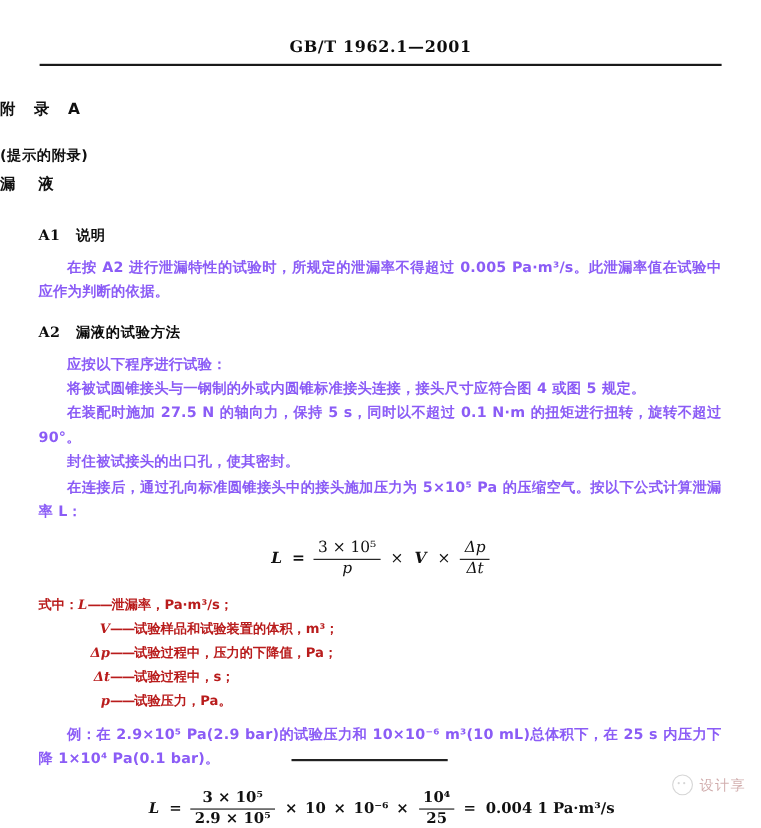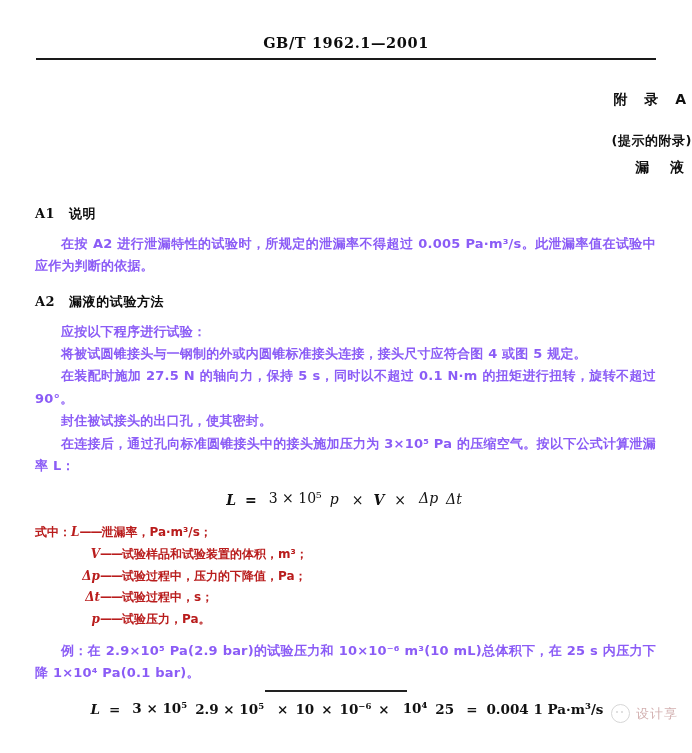--- a/index.html
+++ b/index.html
@@ -38,21 +38,21 @@
   .header-rule {
     margin: 7px auto 0 auto;
     width: 620px;
     height: 2px;
     background: #1a1a1a;
   }
 
   
   .title-block {
     margin-top: 31px;
-    text-align: right;
+    text-align: left;
   }
   .annex-label {
     font-size: 14px;
     font-weight: bold;
     letter-spacing: 6px;
     color: #101010;
   }
   .annex-sub {
     margin-top: 23px;
     font-size: 13px;
@@ -129,21 +129,21 @@
     font-style: italic;
     font-weight: bold;
     padding: 0 3px;
   }
   .feq { padding: 0 6px; font-weight: bold; }
   .ftimes { padding: 0 7px; }
   .ftail { font-weight: bold; padding-left: 3px; }
 
   .frac {
     display: inline-flex;
-    flex-direction: row;
+    flex-direction: column;
     align-items: center;
     justify-content: flex-start;
     vertical-align: middle;
     margin: 0 2px;
     line-height: 1.12;
   }
   .frac .top {
     padding: 0 4px 1px 4px;
     white-space: nowrap;
   }
@@ -247,21 +247,21 @@
     <div class="gap-md"></div>
 
     <div class="clause-heading">
       <span class="num">A2</span><span class="ttl">漏液的试验方法</span>
     </div>
 
     <div class="para indent">应按以下程序进行试验：</div>
     <div class="para indent">将被试圆锥接头与一钢制的外或内圆锥标准接头连接，接头尺寸应符合图 4 或图 5 规定。</div>
     <div class="para indent">在装配时施加 27.5 N 的轴向力，保持 5 s，同时以不超过 0.1 N·m 的扭矩进行扭转，旋转不超过 90°。</div>
     <div class="para indent">封住被试接头的出口孔，使其密封。</div>
-    <div class="para indent">在连接后，通过孔向标准圆锥接头中的接头施加压力为 3×10⁵ Pa 的压缩空气。按以下公式计算泄漏率 L：</div>
+    <div class="para indent">在连接后，通过孔向标准圆锥接头中的接头施加压力为 5×10⁵ Pa 的压缩空气。按以下公式计算泄漏率 L：</div>
 
     <div class="formula-row formula-1">
       <span class="fvar">L</span>
       <span class="feq">=</span>
       <span class="frac">
         <span class="top">3 × 10⁵</span>
         <span class="bar"></span>
         <span class="bot ital">p</span>
       </span>
       <span class="ftimes">×</span>

